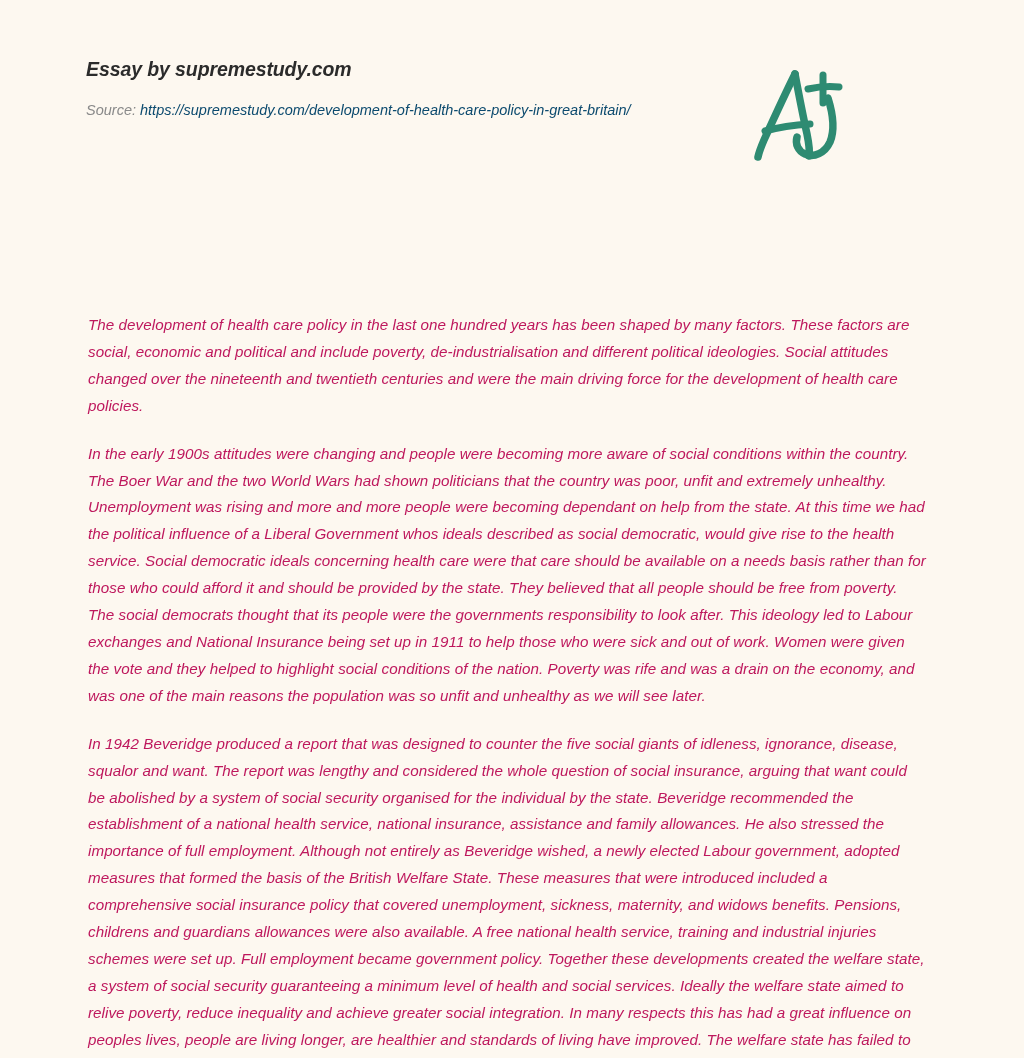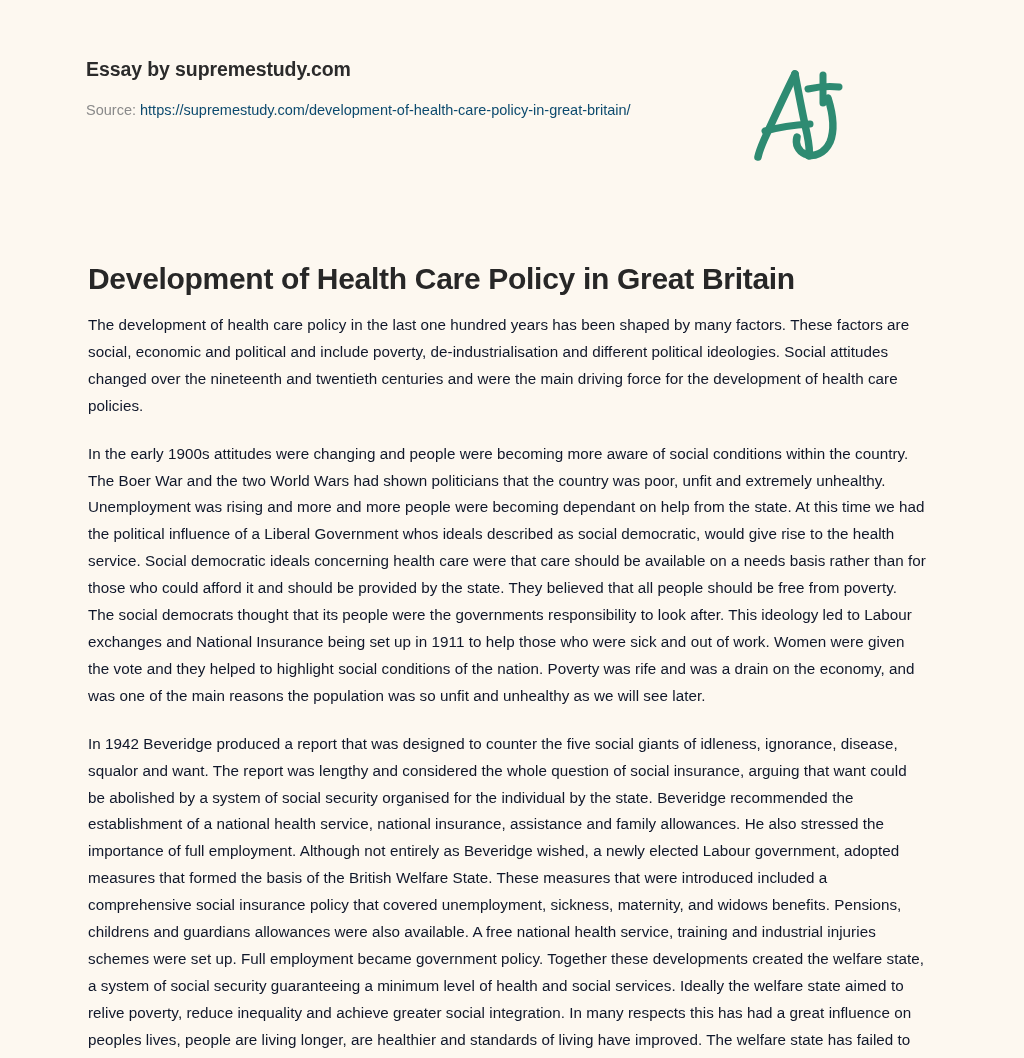--- a/index.html
+++ b/index.html
@@ -14,20 +14,21 @@
     overflow: hidden;
     position: relative;
   }
 
   .page {
     position: relative;
     width: 928px;
     height: 1058px;
     box-sizing: border-box;
     padding: 0 86px;
+    font-style: italic;
   }
 
   
   .header-block {
     position: absolute;
     left: 86px;
     top: 58px;
     width: 700px;
   }
 
@@ -85,21 +86,21 @@
     position: absolute;
     left: 88px;
     top: 312px;
     width: 838px;
   }
 
   .body-copy p {
     margin: 0 0 21px 0;
     font-size: 15.2px;
     line-height: 26.9px;
-    color: #0f172a;
+    color: #be185d;
     text-align: left;
     letter-spacing: 0.05px;
   }
   .body-copy p:last-child {
     margin-bottom: 0;
   }
 </style>
 </head>
 <body>
 
@@ -126,21 +127,20 @@
 
         <path d="M88 40 C93 56, 95 72, 90 84 C85 95, 74 100, 65 96 C58 93, 55 86, 57 79" stroke-width="7.5"></path>
 
         <path d="M83 17 C83 26, 83 36, 83 45" stroke-width="7"></path>
 
         <path d="M68 31 C77 29, 89 28, 99 29" stroke-width="7"></path>
       </g>
     </svg>
   </div>
 
-  <h1 class="doc-title">Development of Health Care Policy in Great Britain</h1>
 
   <div class="body-copy">
     <p>The development of health care policy in the last one hundred years has been shaped by many factors. These factors are social, economic and political and include poverty, de-industrialisation and different political ideologies. Social attitudes changed over the nineteenth and twentieth centuries and were the main driving force for the development of health care policies.</p>
     <p>In the early 1900s attitudes were changing and people were becoming more aware of social conditions within the country. The Boer War and the two World Wars had shown politicians that the country was poor, unfit and extremely unhealthy. Unemployment was rising and more and more people were becoming dependant on help from the state. At this time we had the political influence of a Liberal Government whos ideals described as social democratic, would give rise to the health service. Social democratic ideals concerning health care were that care should be available on a needs basis rather than for those who could afford it and should be provided by the state. They believed that all people should be free from poverty. The social democrats thought that its people were the governments responsibility to look after. This ideology led to Labour exchanges and National Insurance being set up in 1911 to help those who were sick and out of work. Women were given the vote and they helped to highlight social conditions of the nation. Poverty was rife and was a drain on the economy, and was one of the main reasons the population was so unfit and unhealthy as we will see later.</p>
     <p>In 1942 Beveridge produced a report that was designed to counter the five social giants of idleness, ignorance, disease, squalor and want. The report was lengthy and considered the whole question of social insurance, arguing that want could be abolished by a system of social security organised for the individual by the state. Beveridge recommended the establishment of a national health service, national insurance, assistance and family allowances. He also stressed the importance of full employment. Although not entirely as Beveridge wished, a newly elected Labour government, adopted measures that formed the basis of the British Welfare State. These measures that were introduced included a comprehensive social insurance policy that covered unemployment, sickness, maternity, and widows benefits. Pensions, childrens and guardians allowances were also available. A free national health service, training and industrial injuries schemes were set up. Full employment became government policy. Together these developments created the welfare state, a system of social security guaranteeing a minimum level of health and social services. Ideally the welfare state aimed to relive poverty, reduce inequality and achieve greater social integration. In many respects this has had a great influence on peoples lives, people are living longer, are healthier and standards of living have improved. The welfare state has failed to giv</p>
   </div>
 
 </div>
 
 </body></html>

